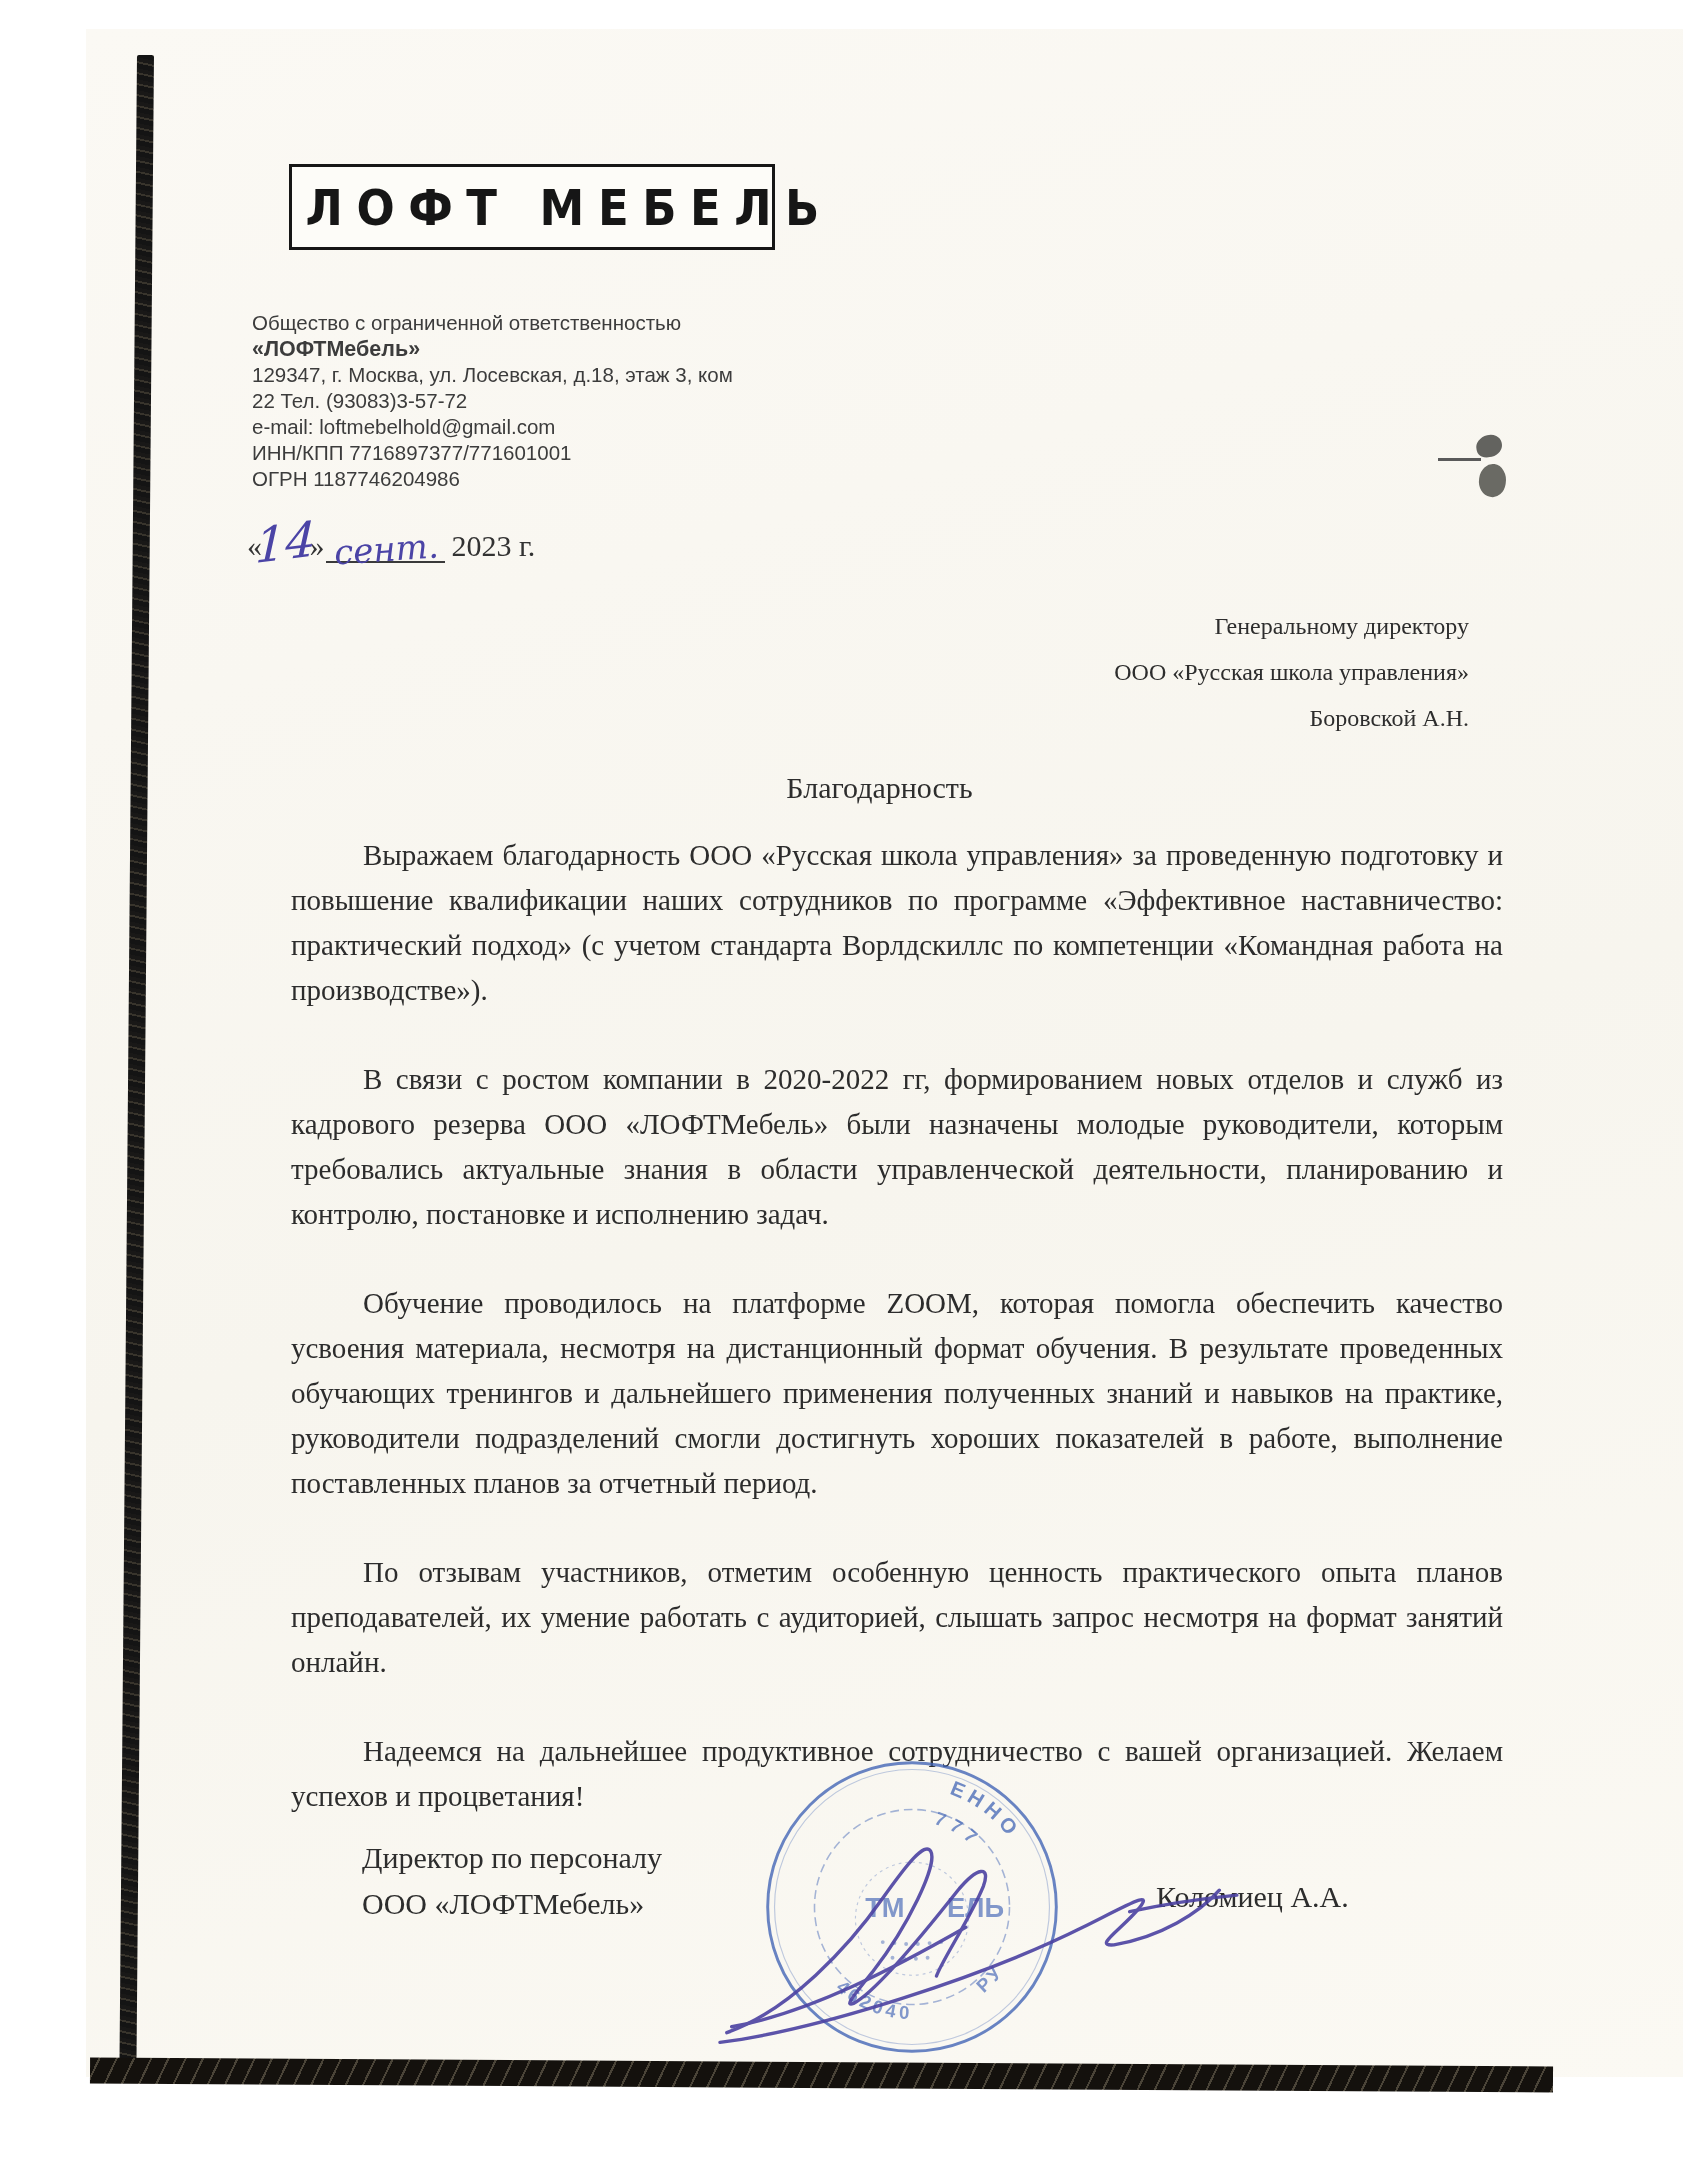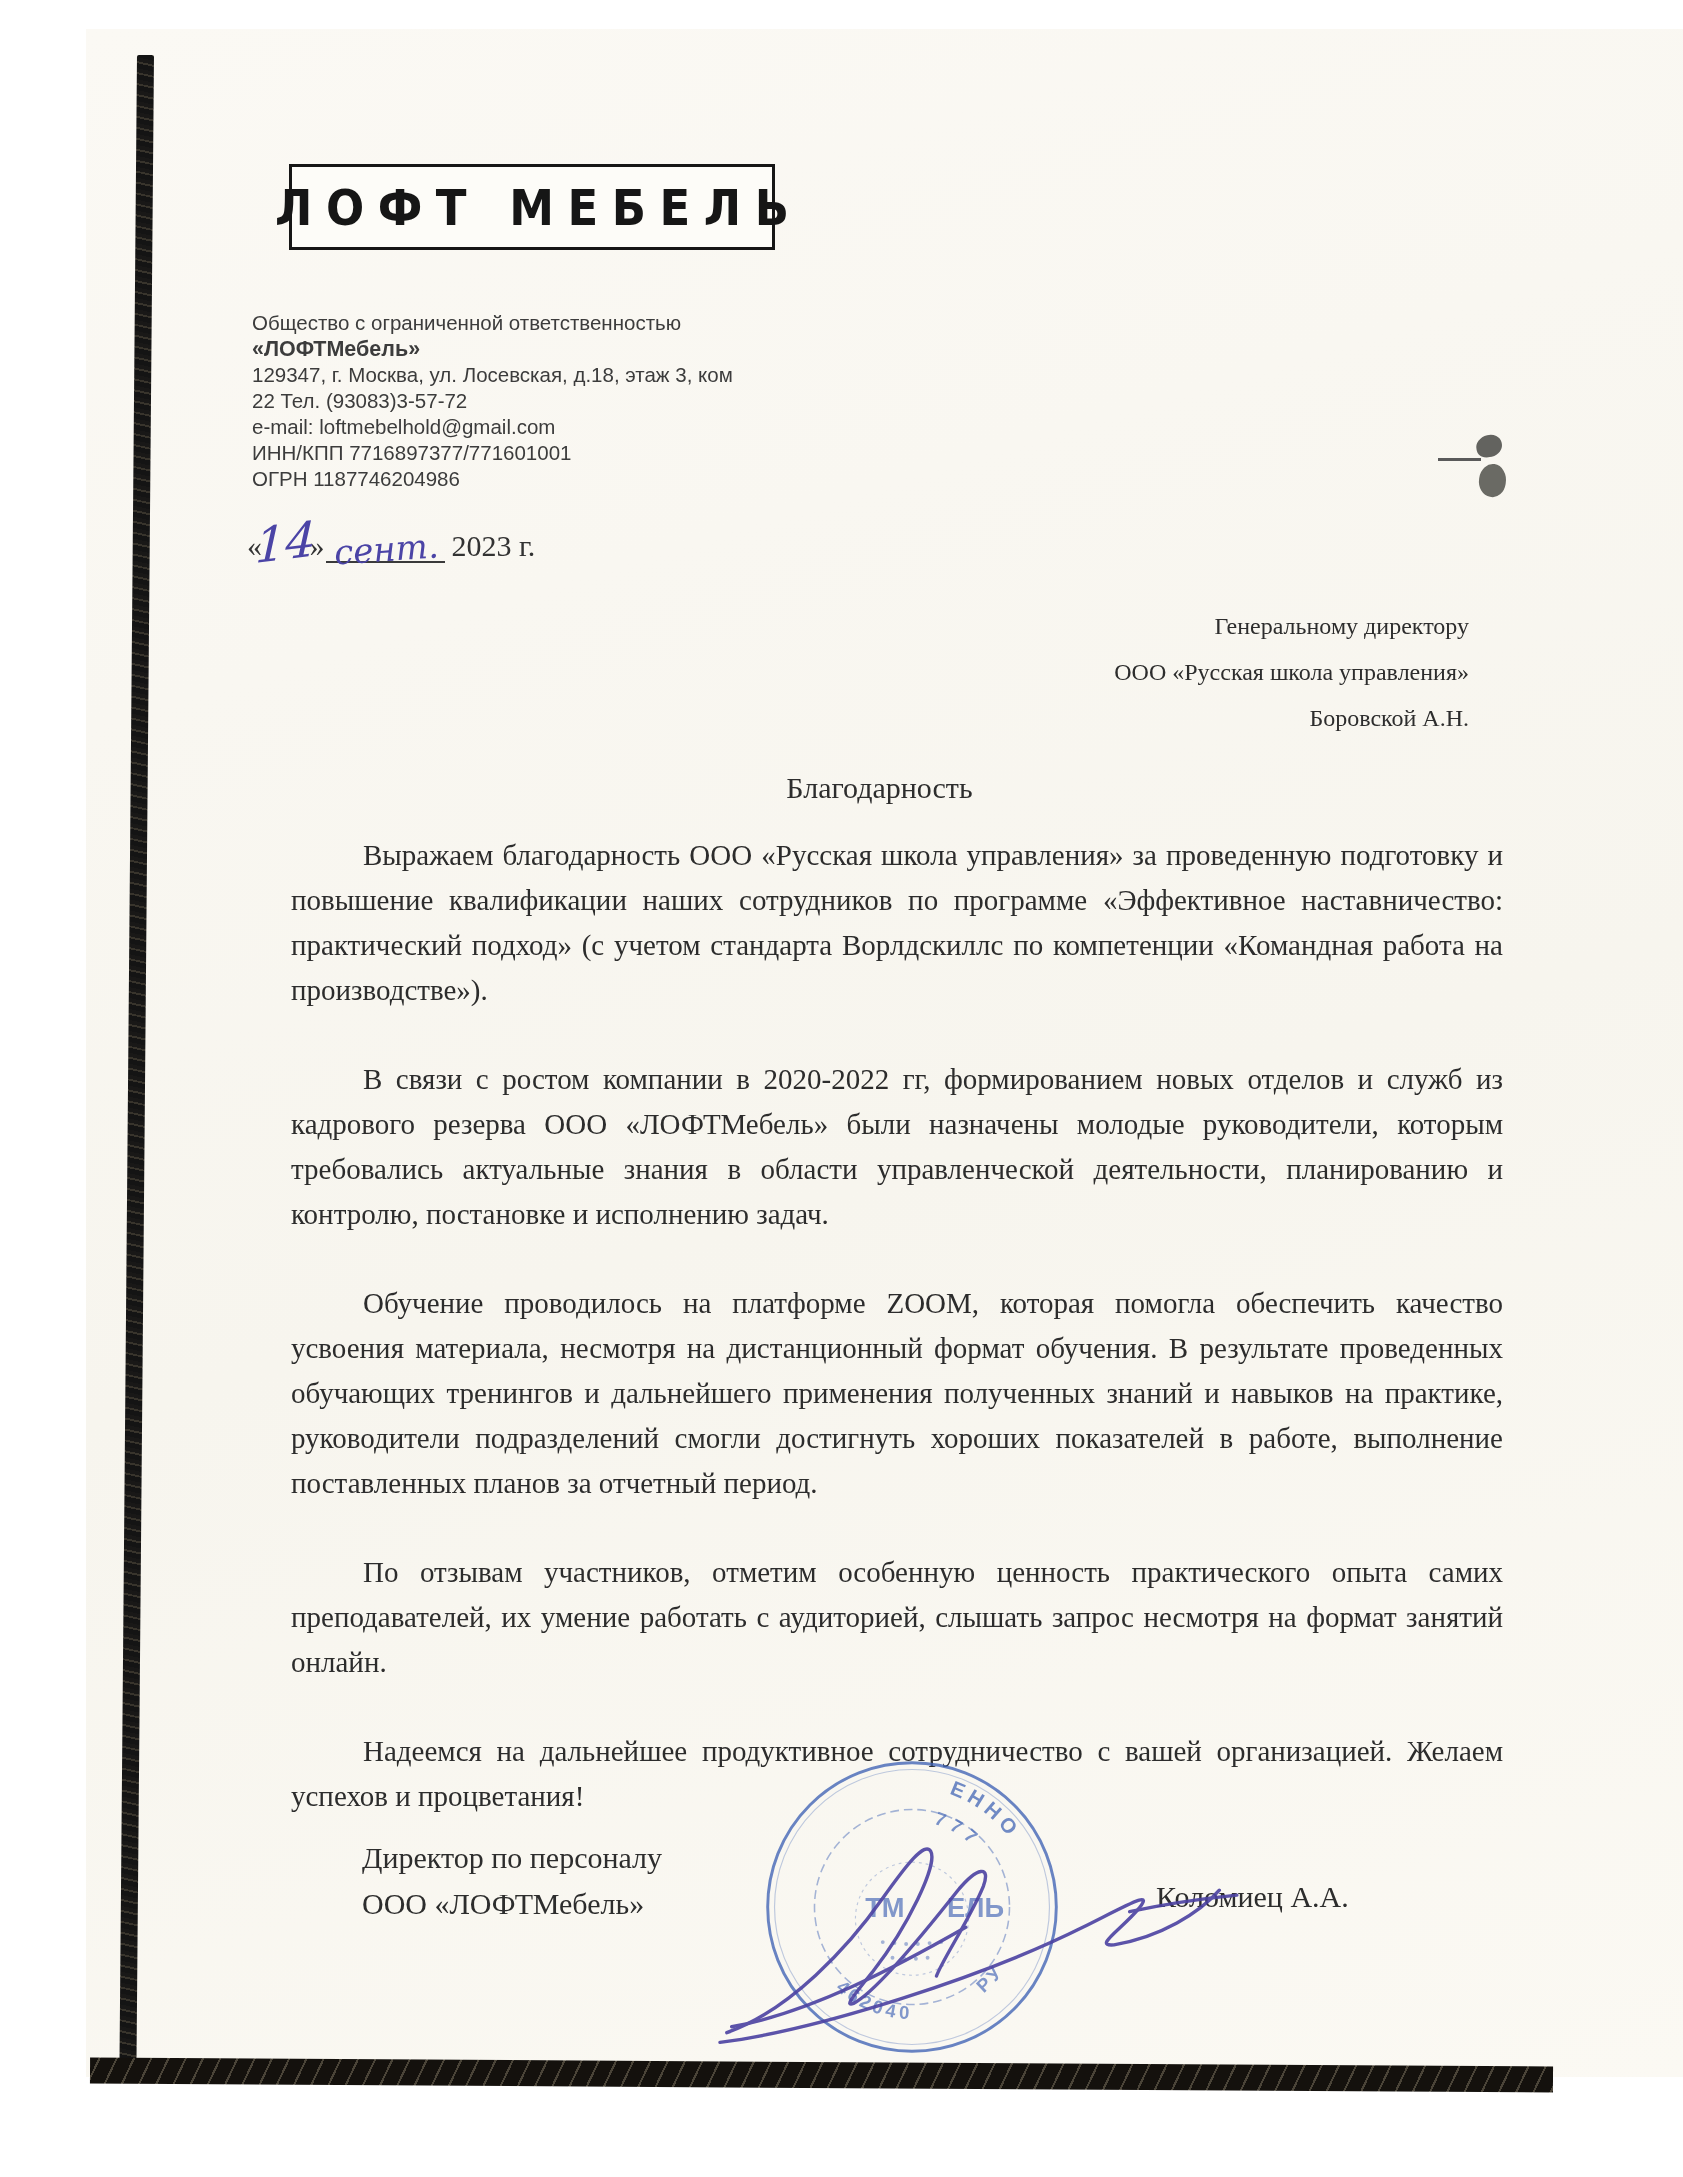--- a/index.html
+++ b/index.html
@@ -12,21 +12,21 @@
   .scan-strip-left { position:absolute; left:137px; top:55px; width:16.6px; height:2015px;
            background:repeating-linear-gradient(12deg,#141414 0 4.9px,#38342c 4.9px 6.8px,#191817 6.8px 10.7px);
            transform:rotate(.5deg); transform-origin:top center; border-radius:2px; }
 
   .scan-strip-bottom { position:absolute; left:90px; top:2062px; width:1463px; height:26px;
            transform:rotate(.35deg);
            background:repeating-linear-gradient(115deg,#14110d 0 7.8px,#4a4438 7.8px 9.8px,#14110d 9.8px 15.6px); }
 
   .logo-box { position:absolute; left:289px; top:164px; width:480px; height:80px;
            border:3.9px solid #161616; background:#fdfcf8;
-           display:flex; align-items:center; justify-content:center; }
+           display:flex; align-items:center; justify-content:flex-start; }
   .logo-text { font-family:"DejaVu Sans", sans-serif; font-weight:bold; font-size:45px;
            letter-spacing:.30em; padding-left:.30em; color:#161616; transform:scaleY(1.12); white-space:nowrap; }
 
   .letterhead-info { position:absolute; left:252px; top:310px; width:585px; 
            font-family:"Liberation Sans", sans-serif; font-size:20.5px; line-height:26px; color:#3c3c3c; }
   .letterhead-info .org-name { font-weight:bold; font-size:21.5px; }
 
   .artifact-line  { position:absolute; left:1438px; top:458px; width:43px; height:2.9px; background:#5a5a5a; }
   .artifact-blob1 { position:absolute; left:1476px; top:435px; width:26px; height:21.5px; background:#63635f;
                     border-radius:62% 55% 58% 50%; transform:rotate(-14deg); }
@@ -94,21 +94,21 @@
     <div>ООО «Русская школа управления»</div>
     <div>Боровской А.Н.</div>
   </div>
 
   <div class="letter-title">Благодарность</div>
 
   <div class="body-text">
     <p>Выражаем благодарность ООО «Русская школа управления» за проведенную подготовку и повышение квалификации наших сотрудников по программе «Эффективное наставничество: практический подход» (с учетом стандарта Ворлдскиллс по компетенции «Командная работа на производстве»).</p>
     <p>В связи с ростом компании в 2020-2022 гг, формированием новых отделов и служб из кадрового резерва ООО «ЛОФТМебель» были назначены молодые руководители, которым требовались актуальные знания в области управленческой деятельности, планированию и контролю, постановке и исполнению задач.</p>
     <p>Обучение проводилось на платформе ZOOM, которая помогла обеспечить качество усвоения материала, несмотря на дистанционный формат обучения. В результате проведенных обучающих тренингов и дальнейшего применения полученных знаний и навыков на практике, руководители подразделений смогли достигнуть хороших показателей в работе, выполнение поставленных планов за отчетный период.</p>
-    <p>По отзывам участников, отметим особенную ценность практического опыта самих преподавателей, их умение работать с аудиторией, слышать запрос несмотря на формат занятий онлайн.</p>
+    <p>По отзывам участников, отметим особенную ценность практического опыта планов преподавателей, их умение работать с аудиторией, слышать запрос несмотря на формат занятий онлайн.</p>
     <p>Надеемся на дальнейшее продуктивное сотрудничество с вашей организацией. Желаем успехов и процветания!</p>
   </div>
 
   <div class="sig-position">
     <div>Директор по персоналу</div>
     <div>ООО «ЛОФТМебель»</div>
   </div>
   <div class="sig-name">Коломиец А.А.</div>
 
   <svg class="stamp-svg" viewBox="0 0 320 320">

